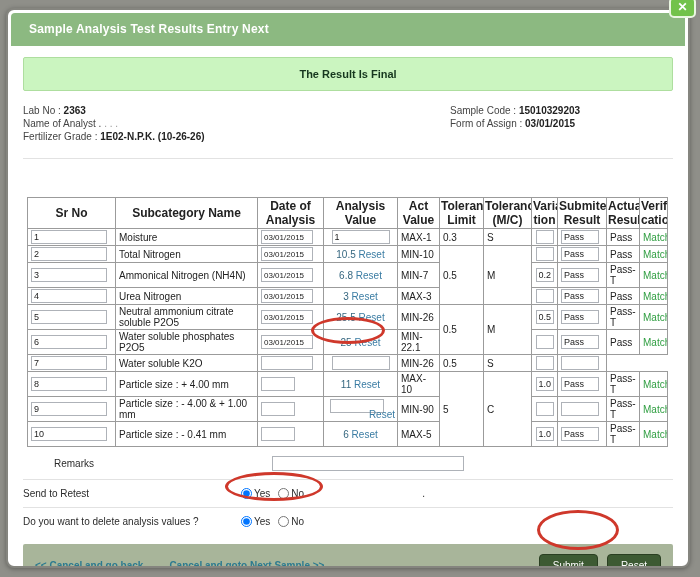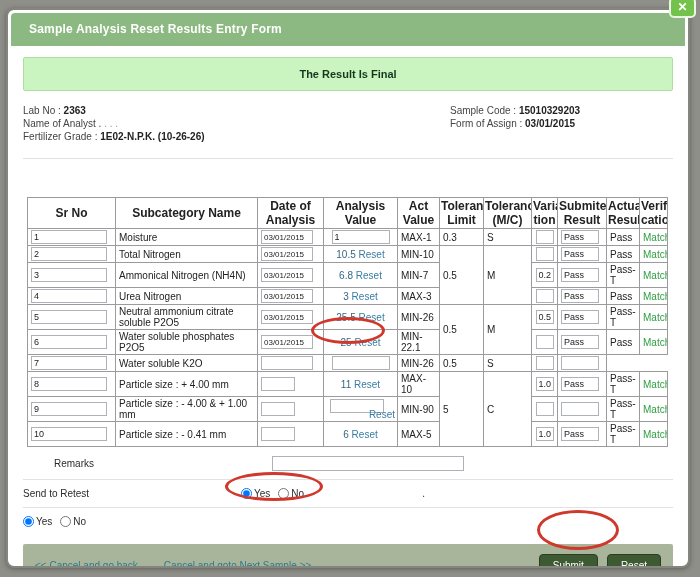--- a/index.html
+++ b/index.html
@@ -71,21 +71,21 @@
   .remarks-input { width:192px; height:15px; font-size:9px; }
   .radio-row { padding:8px 0; }
   .radio-row input[type=radio] { width:11px; height:11px; margin:0 2px 0 0; vertical-align:-2px; }
   .radio-lab { margin-right:8px; }
   .trail-dot { margin-left:110px; }
 
   .footerbar {
     margin-top:9px; height:42px; background:#a8b59a; border-radius:2px;
     display:flex; align-items:center; padding:0 12px; font-size:10px;
   }
-  .foot-link { color:#2c7a8f; text-decoration:none; cursor:pointer; }
+  .foot-link { color:#2c7a8f; text-decoration:none; cursor:pointer;font-weight:bold; }
   .foot-link + .foot-link { margin-left:26px; }
   .foot-spacer { flex:1; }
   .btn {
     background:#3d5a33; color:#fff; border:1px solid #2a3f22; border-radius:4px;
     font-size:10px; font-family:inherit; padding:5px 13px; cursor:pointer;
   }
   .btn + .btn { margin-left:9px; }
 
   .red-ellipse {
     position:absolute; border:3px solid #cf382b; border-radius:50%;
@@ -94,21 +94,21 @@
   #circle-analysis { left:311px; top:317px; width:74px; height:27px; }
   #circle-delete   { left:225px; top:472px; width:98px; height:29px; }
   #circle-submit   { left:537px; top:510px; width:82px; height:40px; }
 </style>
 </head>
 <body>
 
 <div class="close-btn">✕</div>
 
 <div class="dialog">
-  <div class="titlebar">Sample Analysis Reset Results Entry Form</div>
+  <div class="titlebar">Sample Analysis Test Results Entry Next</div>
 
   <div class="content">
 
     <div class="banner">The Result Is Final</div>
 
     <div class="info">
       <div class="info-left">
         <div><span>Lab No :</span> <b>2363</b></div>
         <div><span>Name of Analyst .</span> <span style="color:#999">. . .</span></div>
         <div><span>Fertilizer Grade :</span> <b>1E02-N.P.K. (10-26-26)</b></div>
@@ -299,20 +299,21 @@
       <input type="radio" name="retest" checked="" style="">
         <span class="radio-lab">Yes</span>
       <input type="radio" name="retest" style="">
         <span class="radio-lab">No</span>
       <span class="trail-dot">.</span>
     </div>
 
     <div class="sep-light" style="margin-top:0;"></div>
 
     <div class="formrow radio-row">
+      <span class="flabel">Do you want to delete analysis values ?</span>
       <input type="radio" name="delq" checked="" style="">
         <span class="radio-lab">Yes</span>
       <input type="radio" name="delq" style="">
         <span class="radio-lab">No</span>
     </div>
 
     <div class="footerbar">
       <a class="foot-link">&lt;&lt; Cancel and go back</a>
       <a class="foot-link">Cancel and goto Next Sample &gt;&gt;</a>
       <span class="foot-spacer"></span>

